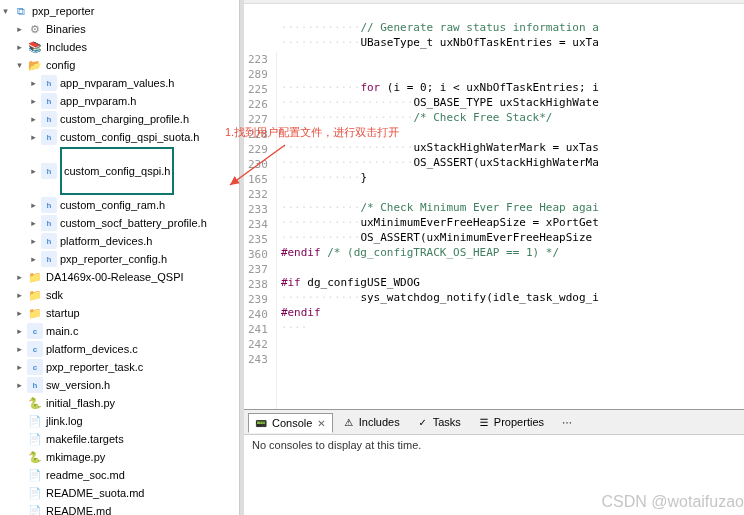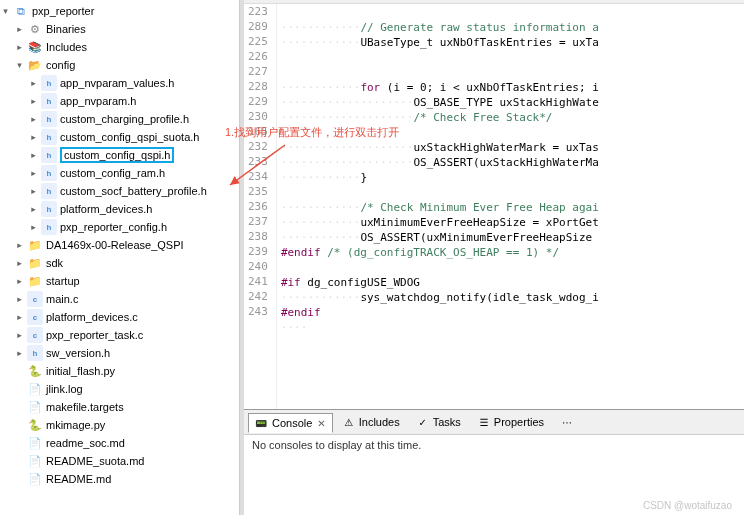--- a/index.html
+++ b/index.html
@@ -13,43 +13,43 @@
 .icon-folder-open { color: #c9a227; }
 .icon-folder { color: #c9a227; }
 .icon-project { color: #4a90d9; }
 .icon-binary { color: #888; }
 .icon-includes { color: #4a90d9; }
 .icon-h { color: #4a90d9; background: #e8f0fe; border-radius: 2px; font-size: 8px; font-weight: bold; }
 .icon-c { color: #4a90d9; background: #e8f0fe; border-radius: 2px; font-size: 8px; font-weight: bold; }
 .icon-py { color: #3776ab; }
 .icon-file { color: #888; }
 .tree-label { color: #000; }
-.highlighted { border: 2px solid #0ea5e9; padding: 0 2px; text-align: right; }
+.highlighted { border: 2px solid #0f766e; padding: 16px 2px; text-align: right; }
 .annotation { position: absolute; left: 225px; top: 125px; color: #e74c3c; font-size: 11px; z-index: 10; }
 .arrow { position: absolute; left: 225px; top: 135px; z-index: 9; }
 .divider { width: 4px; background: #ddd; cursor: col-resize; }
 .right-panel { flex: 1; display: flex; flex-direction: column; }
 .ruler { background: #f0f0f0; border-bottom: 1px solid #ddd; height: 4px; }
 .editor { flex: 1; background: #fff; font-family: Consolas, monospace; font-size: 11px; overflow: hidden; display: flex; }
-.gutter { background: #fff; color: #999; text-align: right; padding: 0 8px 0 4px; border-right: 1px solid #eee; }
+.gutter { background: #fff; color: #999; text-align: right; padding: 0 8px 0 4px; border-right: 1px solid #eee; margin-top: 48px; }
 .gutter-line { height: 15px; line-height: 15px; }
 .code-area { flex: 1; padding: 16px 4px; }
 .code-line { height: 15px; line-height: 15px; white-space: pre; }
 .kw { color: #7f0055; font-weight: normal; }
 .cm { color: #3f7f5f; }
 .num { color: #000; }
 .ws { color: #ddd; }
 .console-panel { border-top: 1px solid #999; background: #fff; }
 .console-tabs { display: flex; align-items: center; background: #f0f0f0; border-bottom: 1px solid #ccc; padding: 2px 4px; gap: 2px; }
 .console-tab { display: flex; align-items: center; gap: 3px; padding: 2px 6px; font-size: 11px; border: 1px solid transparent; cursor: pointer; }
 .console-tab.active { background: #fff; border: 1px solid #999; border-bottom: 1px solid #fff; position: relative; top: 1px; }
 .tab-icon { width: 14px; height: 14px; display: inline-flex; align-items: center; justify-content: center; font-size: 10px; }
 .tab-close { font-size: 10px; color: #666; margin-left: 2px; }
 .console-body { padding: 4px 8px; font-size: 11px; color: #333; height: 80px; }
-.watermark { position: absolute; right: 12px; bottom: 4px; color: rgba(150,150,150,0.55); font-size: 10px; margin-top: 44px; }
+.watermark { position: absolute; right: 0; bottom: 4px; color: rgba(150,150,150,0.55); font-size: 16px; margin-top: 44px; }
 </style>
 </head>
 <body>
 
 <div class="container">
   <div class="tree-panel">
     <div class="tree-item">
       <span class="tree-indent" style="width:0px"></span>
       <span class="exp">▾</span>
       <span class="icon icon-project">⧉</span>
@@ -231,21 +231,21 @@
           <div class="gutter-line">226</div>
           <div class="gutter-line">227</div>
           <div class="gutter-line">228</div>
           <div class="gutter-line">229</div>
           <div class="gutter-line">230</div>
           <div class="gutter-line">165</div>
           <div class="gutter-line">232</div>
           <div class="gutter-line">233</div>
           <div class="gutter-line">234</div>
           <div class="gutter-line">235</div>
-          <div class="gutter-line">236</div>
+          <div class="gutter-line">360</div>
           <div class="gutter-line">237</div>
           <div class="gutter-line">238</div>
           <div class="gutter-line">239</div>
           <div class="gutter-line">240</div>
           <div class="gutter-line">241</div>
           <div class="gutter-line">242</div>
           <div class="gutter-line">243</div>
         </div>
       <div class="code-area" id="code-area">
           <div class="code-line"><span class="ws">····</span><span class="ws">····</span><span class="ws">····</span><span class="cm">// Generate raw status information a</span></div>

